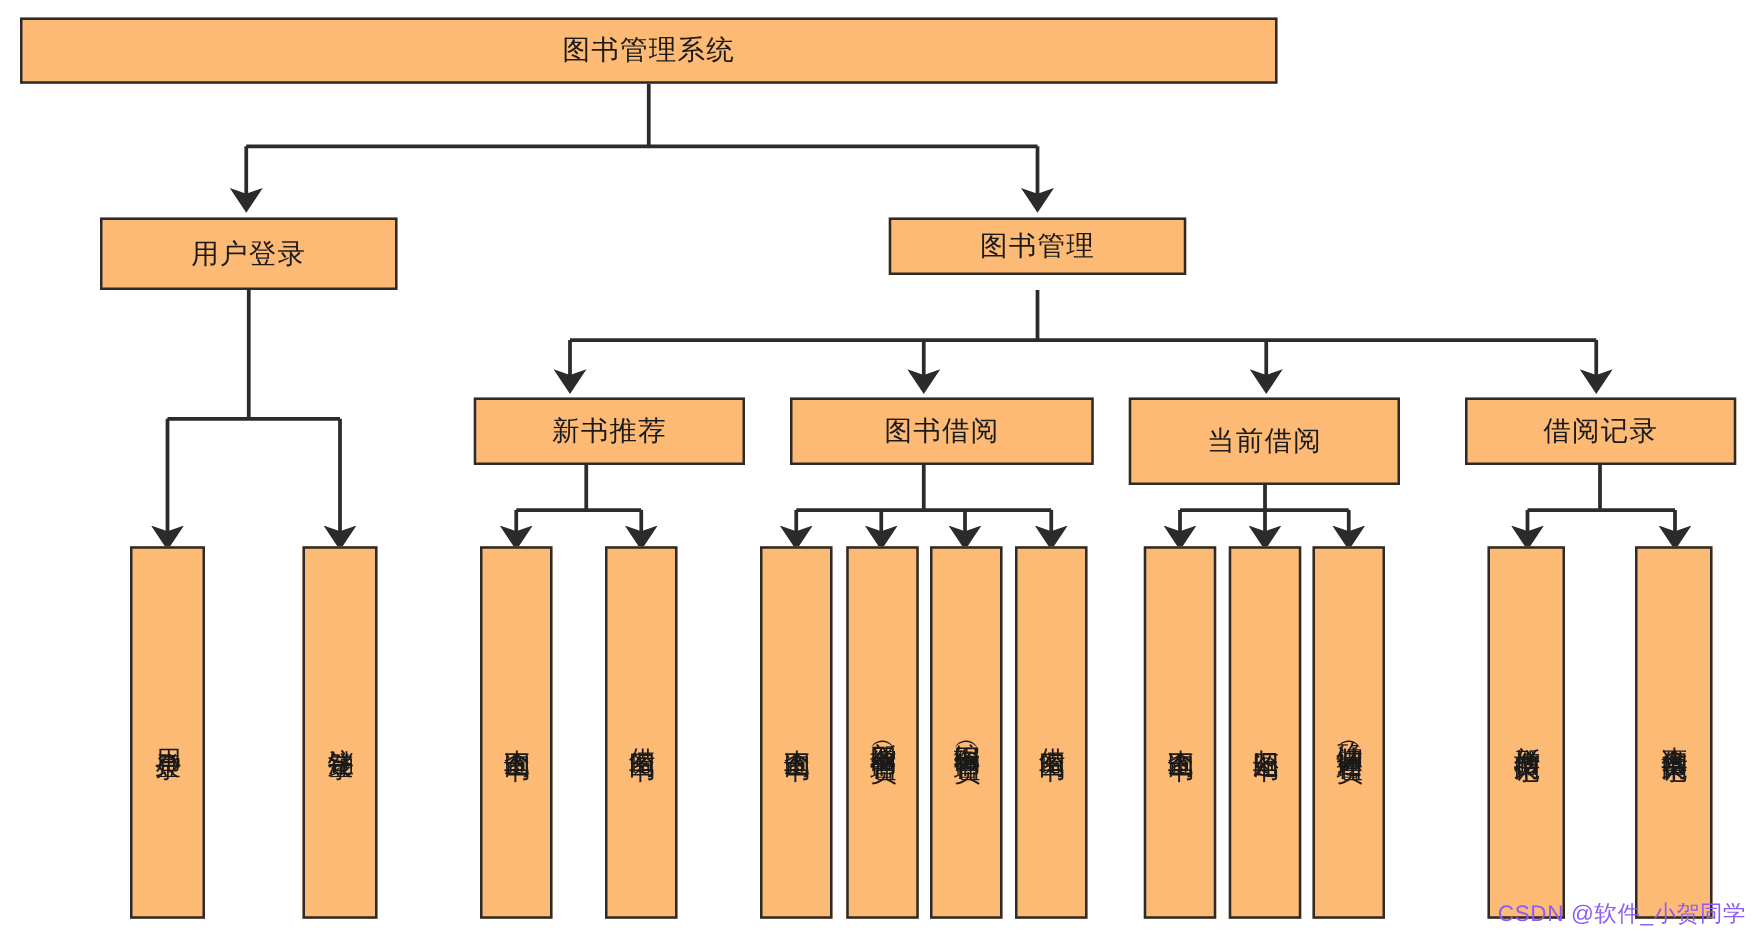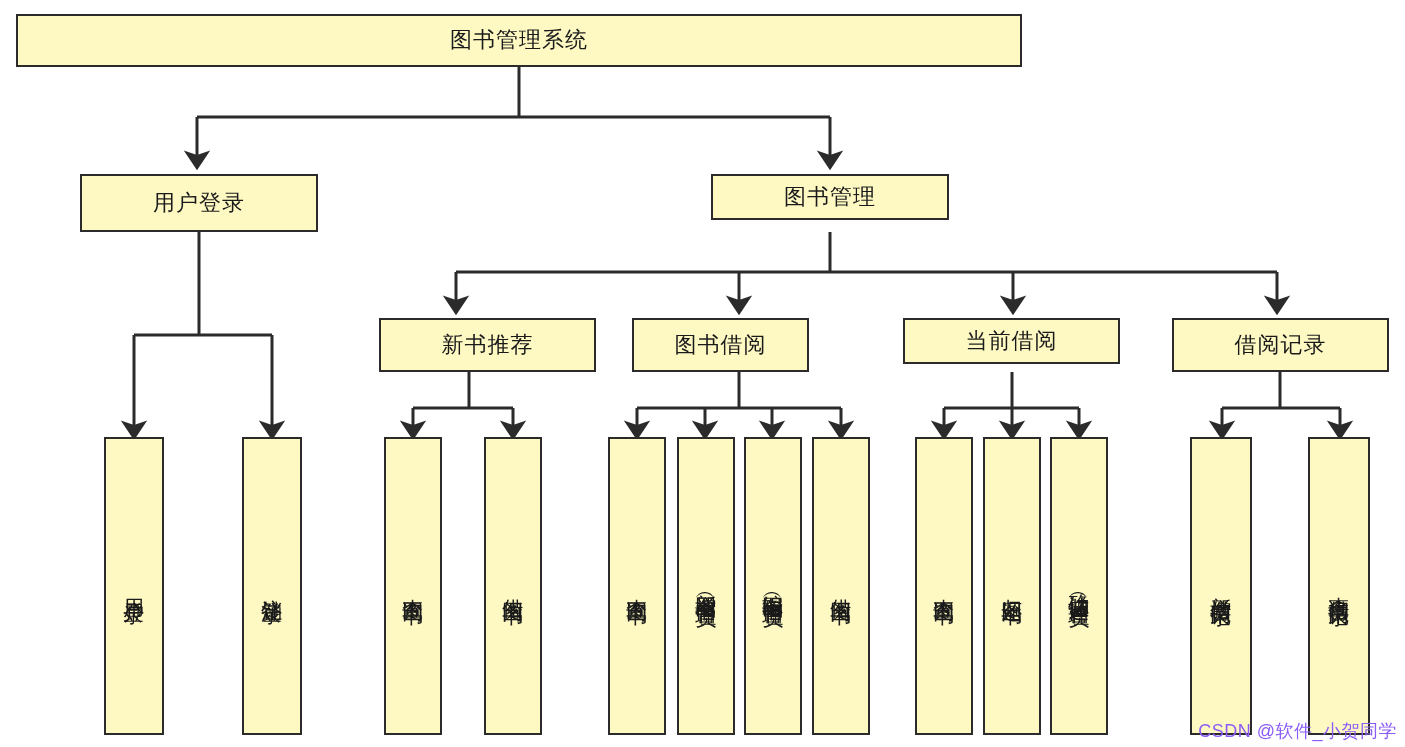--- a/index.html
+++ b/index.html
@@ -22,21 +22,21 @@
     position: absolute;
     left: 0;
     top: 0;
     width: 1405px;
     height: 747px;
     pointer-events: none;
   }
   .node {
     position: absolute;
     box-sizing: border-box;
-    background: #fef9c3;
+    background: #fdba74;
     border: 2px solid #2b2b2b;
     display: flex;
     align-items: center;
     justify-content: center;
     color: #1a1a1a;
   }
   .node.h {
     font-size: 22px;
     letter-spacing: 1px;
     line-height: 1.1;
@@ -130,24 +130,24 @@
   <div class="node h" style="left:80px; top:174px; width:238px; height:58px;">
     <span>用户登录</span>
   </div>
   <div class="node h" style="left:711px; top:174px; width:238px; height:46px;">
     <span>图书管理</span>
   </div>
 
   <div class="node h" style="left:379px; top:318px; width:217px; height:54px;">
     <span>新书推荐</span>
   </div>
-  <div class="node h" style="left:632px; top:318px; width:177px; height:54px;">
+  <div class="node h" style="left:632px; top:318px; width:243px; height:54px;">
     <span>图书借阅</span>
   </div>
-  <div class="node h" style="left:903px; top:318px; width:217px; height:46px;align-items:center;">
+  <div class="node h" style="left:903px; top:318px; width:217px; height:70px;align-items:center;">
     <span>当前借阅</span>
   </div>
   <div class="node h" style="left:1172px; top:318px; width:217px; height:54px;">
     <span>借阅记录</span>
   </div>
 
   <div class="node leaf" style="left:104px; top:437px; width:60px; height:298px;">
     <span class="vtext">用户登录</span>
   </div>
   <div class="node leaf" style="left:242px; top:437px; width:60px; height:298px;">

